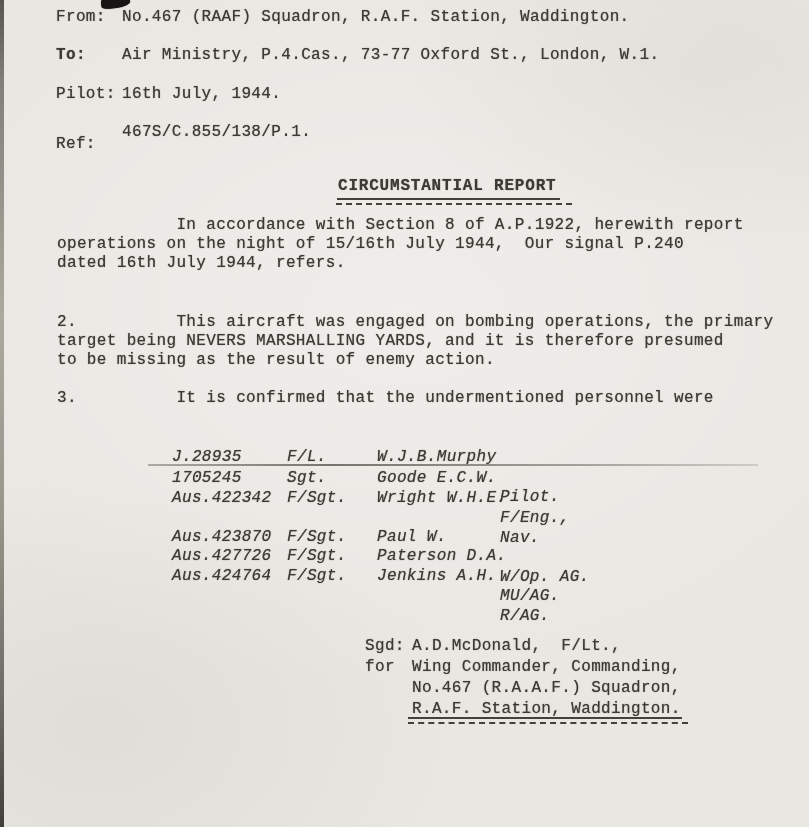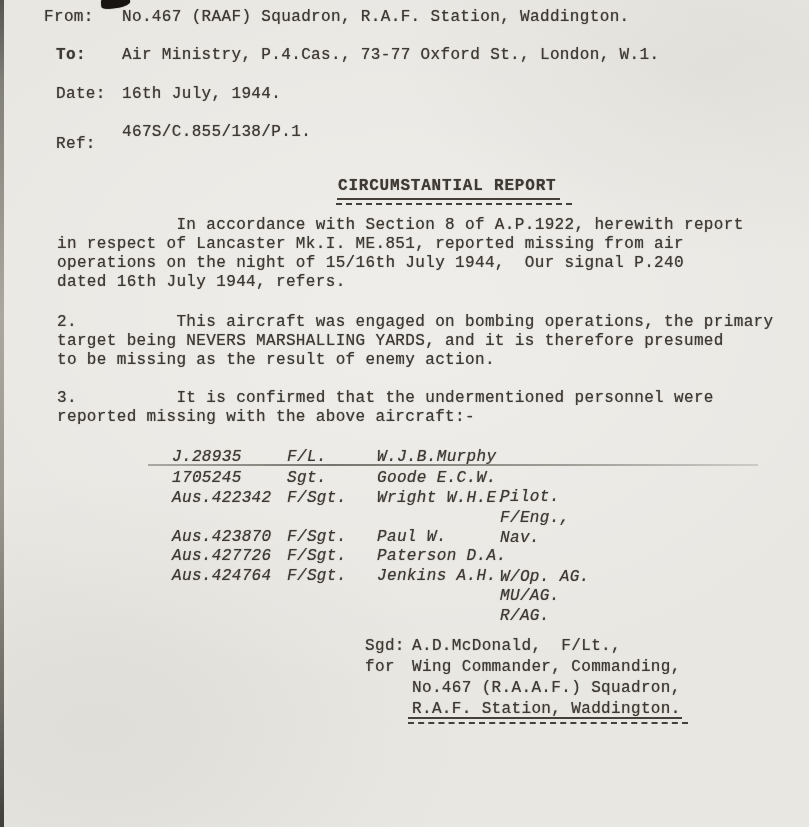--- a/index.html
+++ b/index.html
@@ -45,54 +45,52 @@
 </style>
 </head>
 <body>
 
 <div class="page">
 
   <div class="edge"></div>
   <div class="pencil"></div>
 
   <div>
-    <span class="abs" style="left:44px;top:8px;">From:</span>
+    <span class="abs" style="left:56px;top:8px;">From:</span>
     <span class="abs" style="left:122px;top:8px;">No.467 (RAAF) Squadron, R.A.F. Station, Waddington.</span>
   </div>
   <div>
     <span class="abs" style="left:56px;top:46px;font-weight:bold;">To:</span>
     <span class="abs" style="left:122px;top:46px;">Air Ministry, P.4.Cas., 73-77 Oxford St., London, W.1.</span>
   </div>
   <div>
-    <span class="abs" style="left:56px;top:85px;">Date:</span>
+    <span class="abs" style="left:56px;top:85px;">Pilot:</span>
     <span class="abs" style="left:122px;top:85px;">16th July, 1944.</span>
   </div>
   <div>
     <span class="abs" style="left:56px;top:123px;margin-top:12px;">Ref:</span>
     <span class="abs" style="left:122px;top:123px;">467S/C.855/138/P.1.</span>
   </div>
 
   <div class="title">CIRCUMSTANTIAL REPORT</div>
 
   <div class="para" style="top:216px;">
     <div>            In accordance with Section 8 of A.P.1922, herewith report</div>
-    <div>in respect of Lancaster Mk.I. ME.851, reported missing from air</div>
     <div>operations on the night of 15/16th July 1944,  Our signal P.240</div>
     <div>dated 16th July 1944, refers.</div>
   </div>
 
   <div class="para" style="top:313px;">
     <div>2.          This aircraft was engaged on bombing operations, the primary</div>
     <div>target being NEVERS MARSHALLING YARDS, and it is therefore presumed</div>
     <div>to be missing as the result of enemy action.</div>
   </div>
 
   <div class="para" style="top:389px;">
     <div>3.          It is confirmed that the undermentioned personnel were</div>
-    <div>reported missing with the above aircraft:-</div>
   </div>
 
   <div class="ctable">
     <div class="trow" style="top:0px">
       <span class="c1">J.28935</span>
       <span class="c2">F/L.</span>
       <span class="c3">W.J.B.Murphy</span>
       <span class="c4">Pilot.</span>
     </div>
     <div class="trow" style="top:21px">

